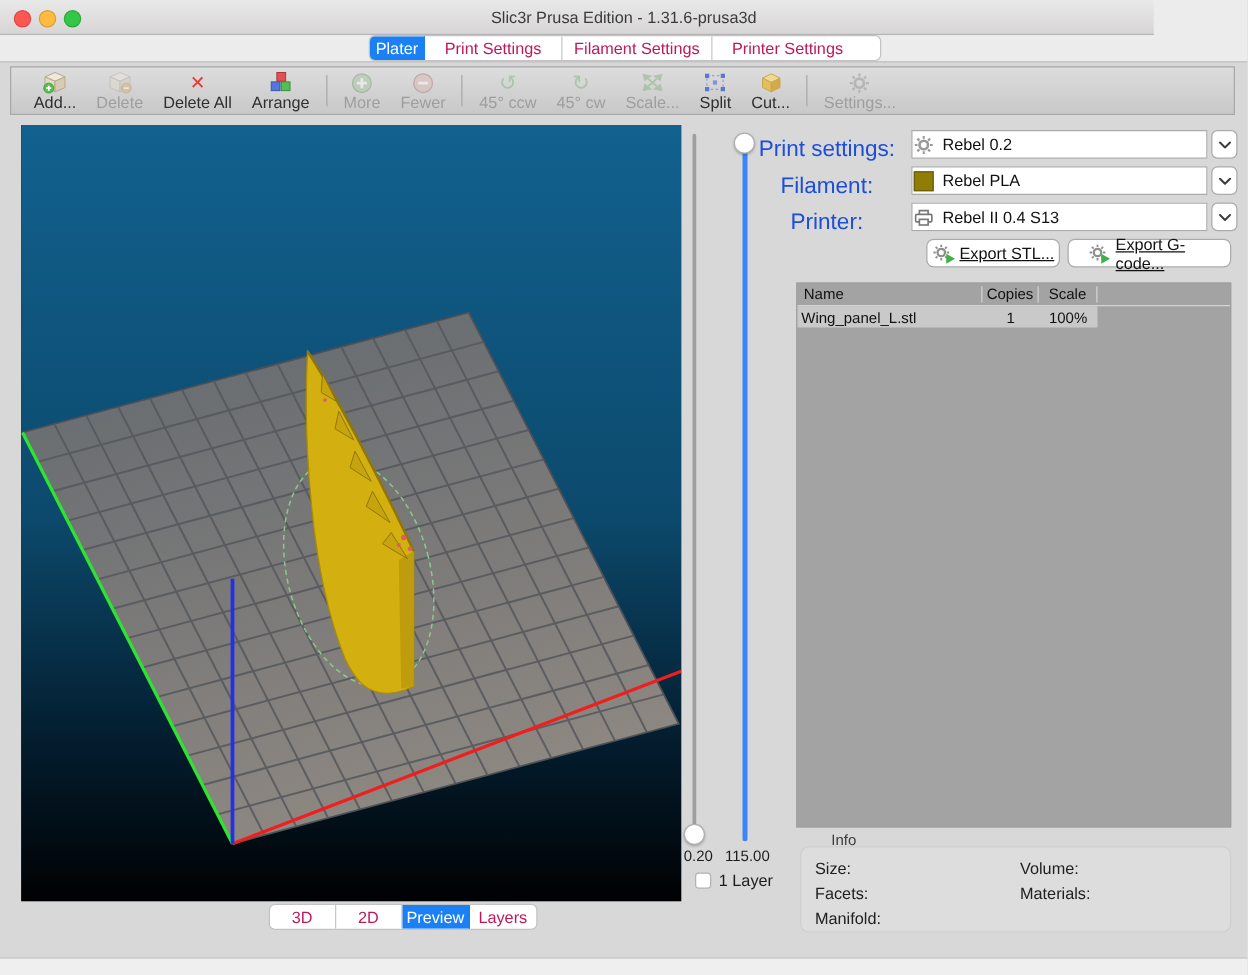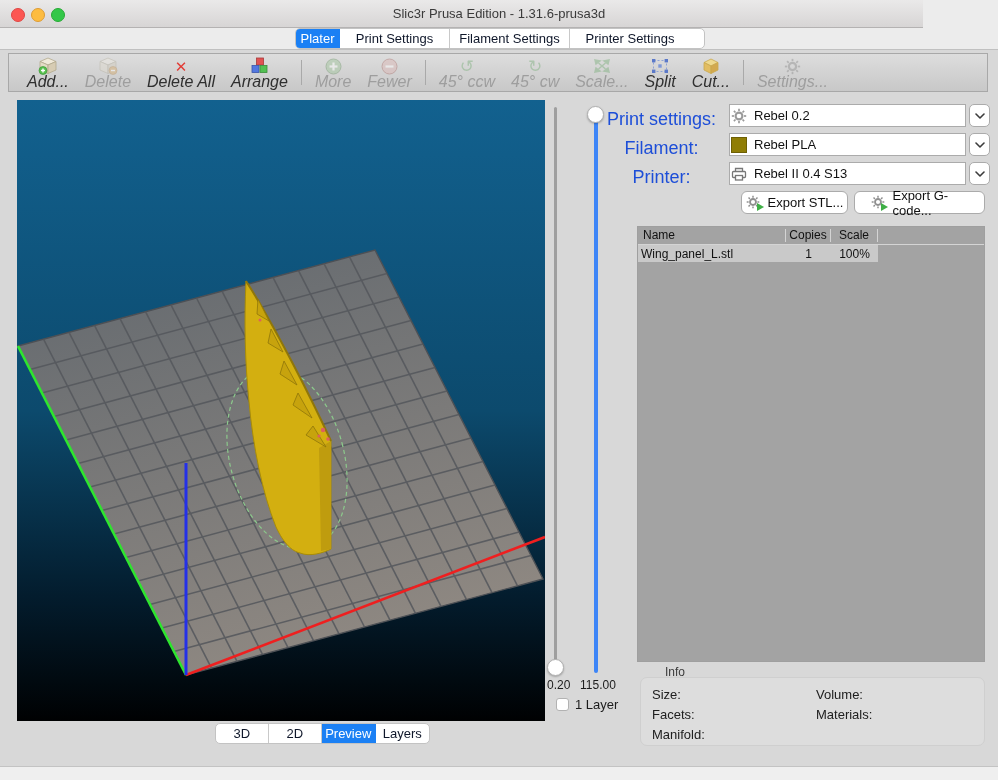--- a/index.html
+++ b/index.html
@@ -27,21 +27,21 @@
     font-size:13px;font-weight:500;color:#3a3a3a;
   }
 
   
   .segctl{
     display:flex;background:#fff;border:1px solid #c3c3c3;border-radius:5px;
     overflow:hidden;box-sizing:border-box;
   }
   .seg{
     display:flex;align-items:center;justify-content:center;
-    font-size:13px;color:#0f172a;border-right:1px solid #c9c9c9;
+    font-size:13px;color:#be185d;border-right:1px solid #c9c9c9;
     box-sizing:border-box;cursor:default;
   }
   .seg:last-child{border-right:none;}
   .seg.active{background:#1b80f4;color:#fff;border-right-color:#1b80f4;}
   .seg-top{left:295px;top:28px;width:410px;height:21px;}
   .seg-top .seg:nth-child(1){width:44px;}
   .seg-top .seg:nth-child(2){width:110px;}
   .seg-top .seg:nth-child(3){width:120px;}
   .seg-top .seg:nth-child(4){width:120px;}
   .seg-bottom{left:215px;top:723px;width:215px;height:21px;}
@@ -59,21 +59,21 @@
     left:8px;top:53px;width:980px;height:39px;box-sizing:border-box;
     background:linear-gradient(#dddddd,#c8c8c8);
     border:1px solid #a8a8a8;
     display:flex;align-items:stretch;padding-left:10px;
   }
   .tb-item{
     display:flex;flex-direction:column;align-items:center;justify-content:flex-end;
     padding:3px 8px 3px;cursor:default;
   }
   .tb-item .tb-icon{height:19px;display:flex;align-items:center;justify-content:center;}
-  .tb-item .tb-label{font-size:16px;color:#2f2f2f;white-space:nowrap;line-height:13px;font-style:italic;}
+  .tb-item .tb-label{font-size:13px;color:#2f2f2f;white-space:nowrap;line-height:13px;}
   .tb-item.disabled .tb-label{color:#9e9e9e;}
   .tb-item.disabled .tb-icon{opacity:0.45;filter:saturate(0.6);}
   .tb-sep{width:1px;background:#a9a9a9;margin:6px 5px;}
   .glyph-icon{font-size:17px;line-height:17px;}
   .redx{color:#e23b35;font-weight:bold;font-size:15px;}
   .rot{color:#62b862;}
 
   
   .viewport{left:17px;top:100px;width:528px;height:621px;background:#000;}
 
@@ -107,21 +107,21 @@
   .combo .combo-text{font-size:13px;color:#111;}
   .chev-btn{
     left:969px;width:21px;height:23px;background:#fff;
     border:1px solid #ababab;border-radius:5px;box-sizing:border-box;
     display:flex;align-items:center;justify-content:center;
   }
   .swatch{width:16px;height:16px;background:#8f7d05;border:1px solid #6d5f04;box-sizing:border-box;}
   .btn{
     height:23px;background:#fff;border:1px solid #ababab;border-radius:6px;
     box-sizing:border-box;display:flex;align-items:center;justify-content:center;
-    gap:6px;font-size:13px;color:#111;
+    gap:6px;font-size:13px;color:#111;text-decoration:underline;
   }
   .btn-stl{left:741px;top:191px;width:107px;}
   .btn-gcode{left:854px;top:191px;width:131px;padding-left:16px;}
   .export-ic{position:relative;width:16px;height:16px;}
   .export-ic .arrow{
     position:absolute;right:-2px;bottom:0;width:0;height:0;
     border-left:7px solid #3faf46;border-top:4px solid transparent;border-bottom:4px solid transparent;
   }
 
   

